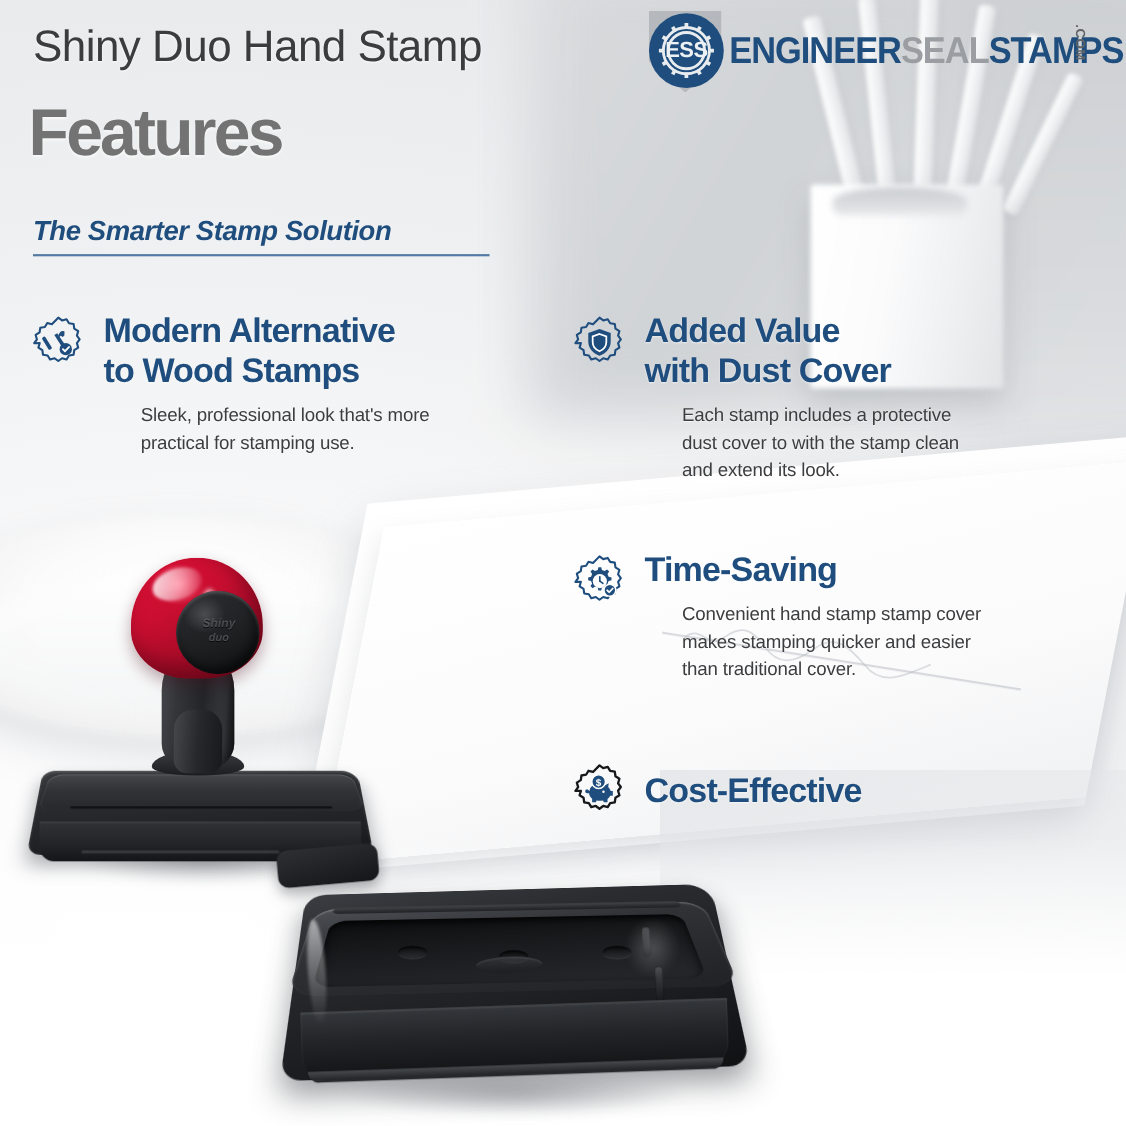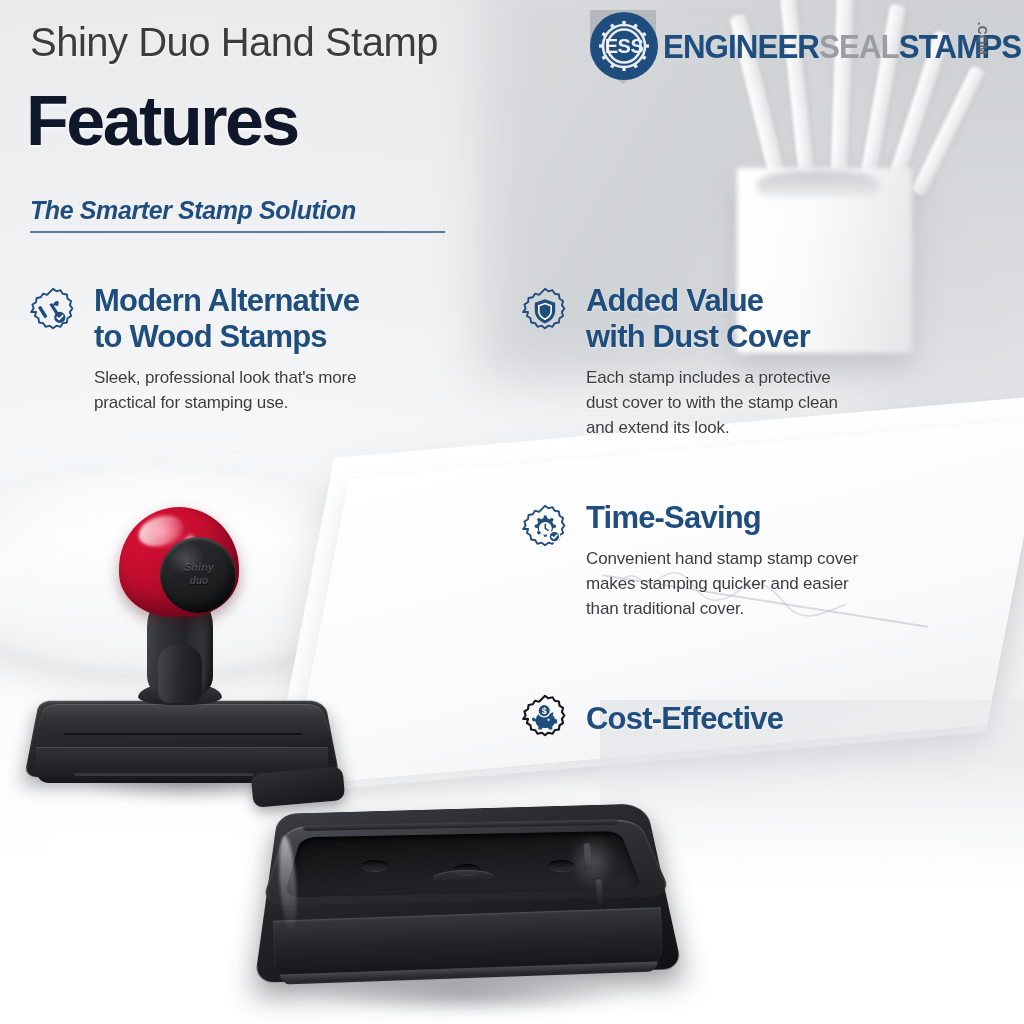--- a/index.html
+++ b/index.html
@@ -97,22 +97,22 @@
   .header{position:absolute;left:0;top:0;width:1024px;height:250px;}
   .kicker{
     position:absolute;left:30px;top:18px;
     font-size:40px;line-height:48px;letter-spacing:-.5px;
     color:#3b3c3e;font-weight:400;
     text-shadow:0 1px 2px rgba(255,255,255,.85);
     white-space:nowrap;
   }
   .headline{
     position:absolute;left:26px;top:78px;
-    font-size:70px;line-height:86px;letter-spacing:-2.5px;
-    font-weight:700;color:#0f172a;
+    font-size:60px;line-height:86px;letter-spacing:-2.5px;
+    font-weight:700;color:#737373;
     white-space:nowrap;
     text-shadow:0 2px 3px rgba(255,255,255,.7);
   }
   .subtitle-wrap{position:absolute;left:30px;top:195px;width:420px;}
   .subtitle{
     font-size:25px;line-height:30px;font-weight:700;font-style:italic;
     color:#1f4e7e;letter-spacing:-.4px;white-space:nowrap;
   }
   .subrule{
     margin-top:6px;width:415px;height:2px;background:#3a6595;opacity:.85;
@@ -159,20 +159,21 @@
   .feat-title{
     font-size:31px;line-height:36px;font-weight:700;color:#1f4e7e;
     letter-spacing:-.8px;margin:0 0 10px 0;
     text-shadow:0 1px 2px rgba(255,255,255,.6);
   }
   .feat-title .l2{display:block;}
   .feat-desc{
     font-size:17px;line-height:25px;color:#3c3d3f;font-weight:400;
     letter-spacing:-.15px;
     text-shadow:0 1px 1px rgba(255,255,255,.75);
+    margin-left:34px;
   }
   .feat-desc span{display:block;}
 
   #feat-1{left:28px;top:283px;width:470px;}
   #feat-2{left:520px;top:283px;width:470px;}
   #feat-3{left:520px;top:500px;width:470px;}
   #feat-4{left:520px;top:694px;width:470px;align-items:center;}
   #feat-4 .badge{margin-top:0;}
   #feat-4 .feat-title{margin-bottom:0;}
 

